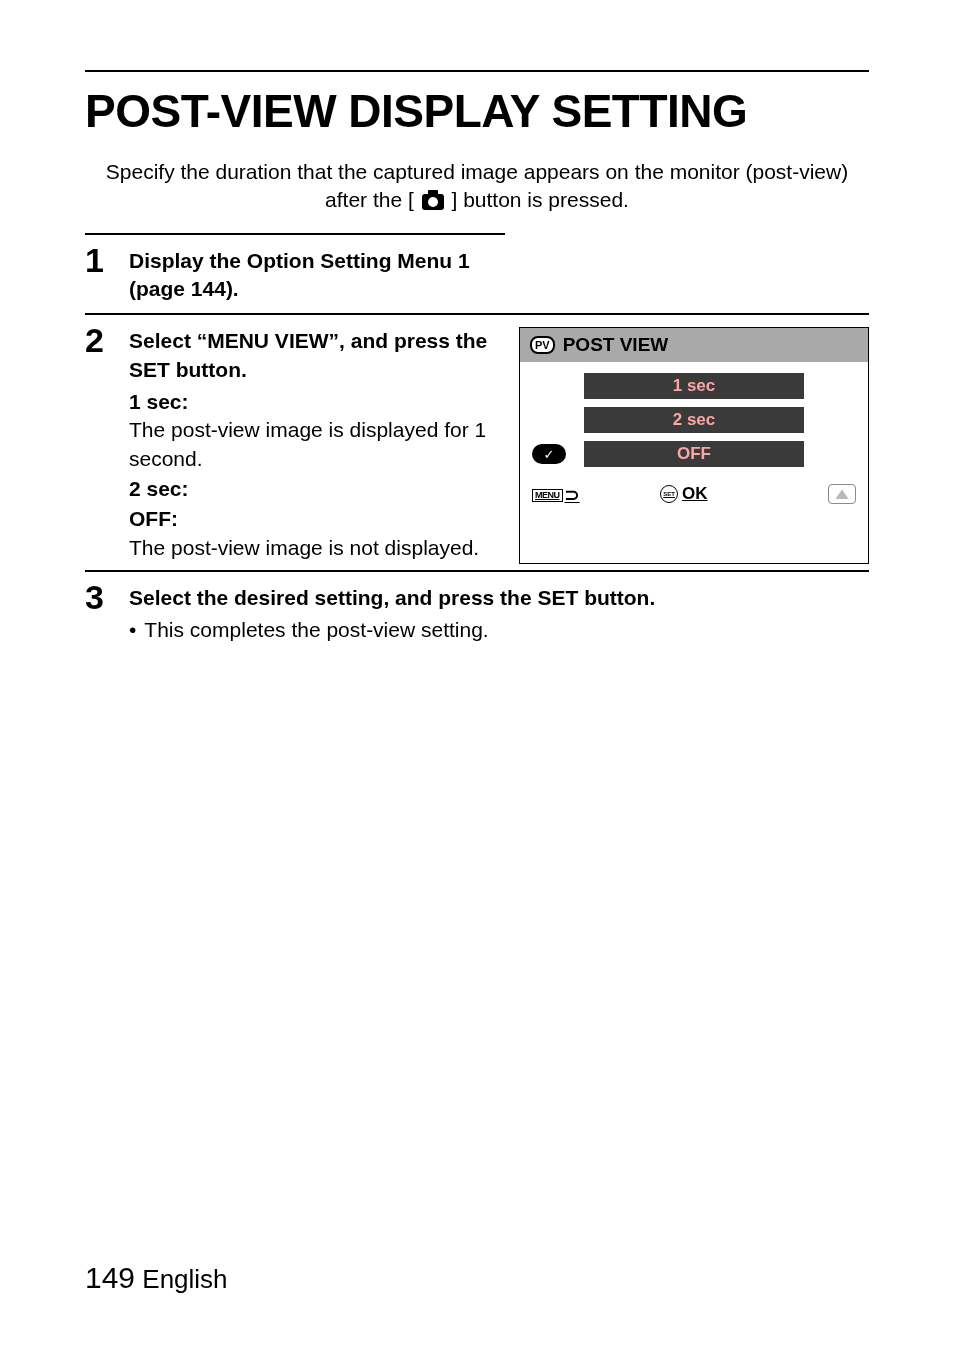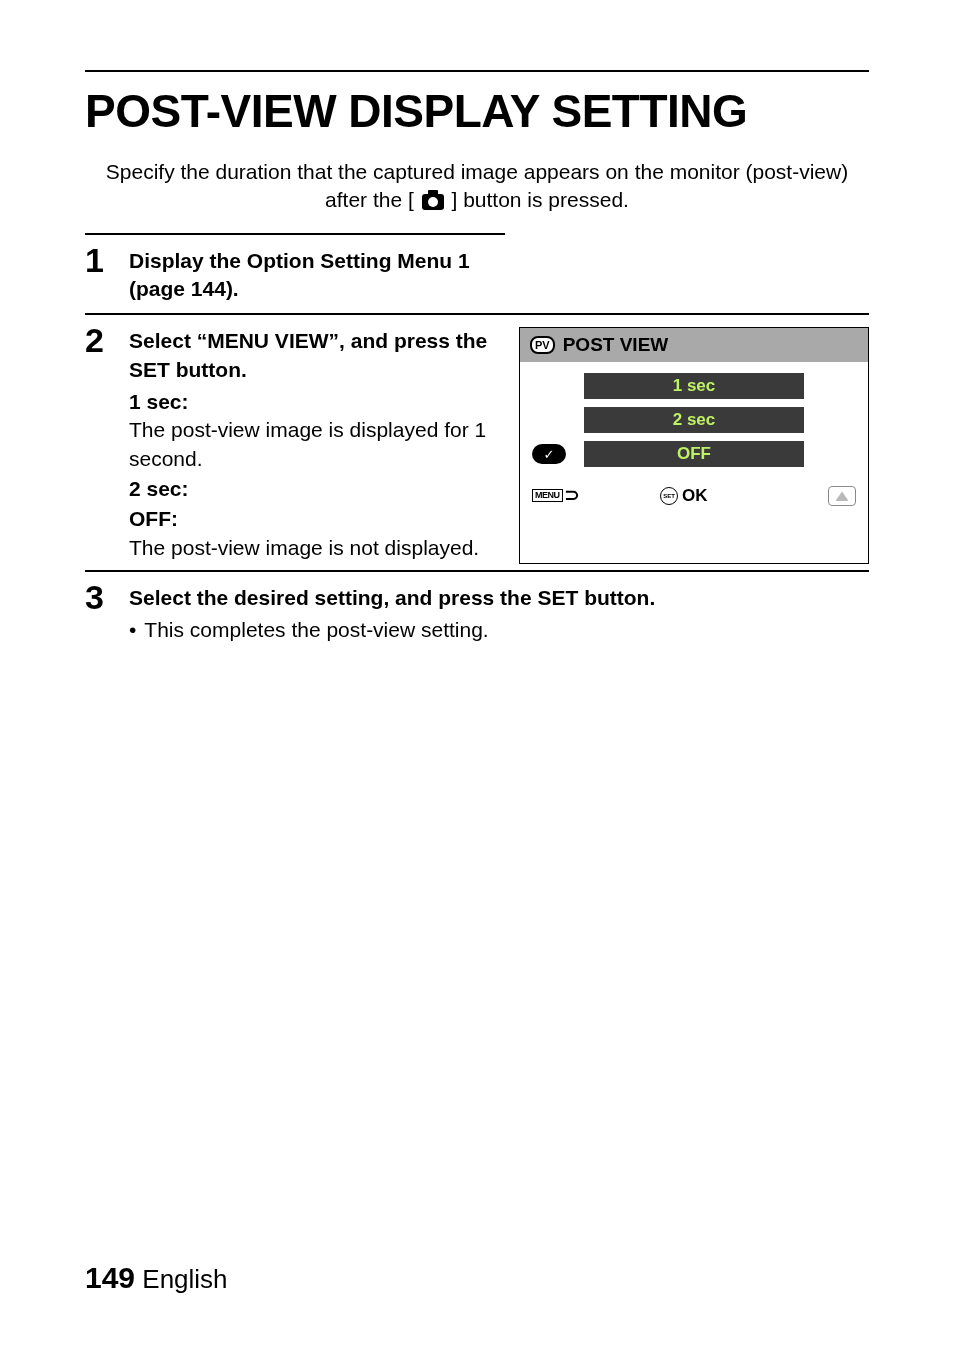--- a/index.html
+++ b/index.html
@@ -161,33 +161,34 @@
       border-radius: 10px;
       font-size: 13px;
     }
     .lcd-label {
       flex: 1;
       text-align: center;
     }
     .lcd-label-inner {
       display: inline-block;
       background: #3a3a3a;
-      color: #bef264;
+      color: #fca5a5;
       font-weight: 700;
       font-size: 17px;
       padding: 3px 0;
       width: 220px;
     }
     .lcd-footer {
       display: flex;
       justify-content: space-between;
-      align-items: flex-end;
+      align-items: flex-start;
       padding: 6px 12px 8px 12px;
       font-size: 17px;
       font-weight: 700;
+      text-decoration: underline;
     }
     .lcd-footer-left {
       display: flex;
       align-items: center;
       gap: 2px;
     }
     .menu-badge {
       display: inline-block;
       border: 1.5px solid #000;
       font-size: 9px;
@@ -236,21 +237,21 @@
       clip-path: polygon(0 100%, 50% 0, 100% 100%);
       opacity: 0.6;
     }
     .page-footer {
       position: absolute;
       bottom: 50px;
       left: 85px;
       font-size: 26px;
     }
     .page-footer .num {
-      font-weight: 700;
+      font-weight: 400;
       font-size: 30px;
     }
     .step1-width {
       max-width: 420px;
     }
   </style>
 </head>
 <body>
 
 <div class="top-rule"></div>

